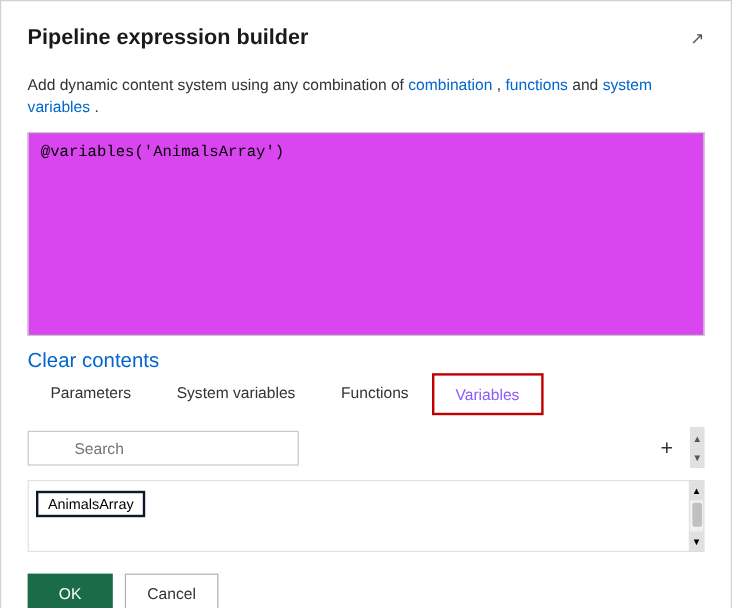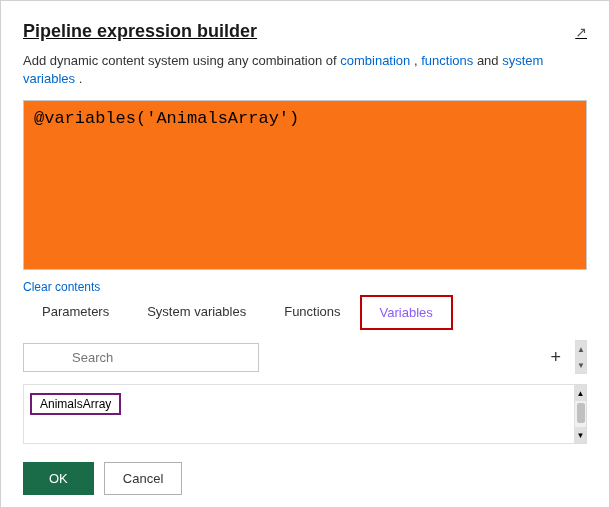--- a/index.html
+++ b/index.html
@@ -21,22 +21,21 @@
       background: #ffffff;
       border: 1px solid #d0d0d0;
       box-shadow: 0 2px 12px rgba(0,0,0,0.15);
       padding: 20px 22px 20px 22px;
       position: relative;
     }
     .dialog-header {
       display: flex;
       align-items: center;
       justify-content: space-between;
-      margin-bottom: 10px;
-      text-decoration: underline;
+      margin-bottom: 20px;
     }
     .dialog-title {
       font-size: 18px;
       font-weight: 600;
       color: #1a1a1a;
     }
     .expand-icon {
       font-size: 14px;
       color: #555;
       cursor: pointer;
@@ -49,30 +48,30 @@
     }
     .description a {
       color: #0066cc;
       text-decoration: none;
     }
     .expression-area {
       width: 100%;
       height: 170px;
       border: 1px solid #c8c8c8;
       padding: 8px 10px;
-      font-size: 17px;
+      font-size: 13px;
       font-family: 'Consolas', 'Courier New', monospace;
       color: #000;
       resize: none;
       outline: none;
-      background: #f97316;
+      background: #d946ef;
     }
     .clear-link {
       color: #0066cc;
-      font-size: 12px;
+      font-size: 17px;
       cursor: pointer;
       text-decoration: none;
       display: inline-block;
       margin-top: 6px;
     }
     .tabs {
       display: flex;
       gap: 0;
       border-bottom: none;
       margin-bottom: 0;
@@ -94,21 +93,21 @@
     .search-row {
       display: flex;
       align-items: center;
       gap: 8px;
       margin-top: 10px;
       margin-bottom: 10px;
     }
     .search-box {
       flex: 1;
       border: 1px solid #c8c8c8;
-      padding: 6px 10px 6px 48px;
+      padding: 6px 10px 6px 38px;
       font-size: 13px;
       outline: none;
       position: relative;
     }
     .search-wrapper {
       flex: 1;
       position: relative;
     }
     .search-icon-inner {
       position: absolute;
@@ -123,21 +122,21 @@
       font-size: 18px;
       color: #333;
       background: none;
       border: none;
       cursor: pointer;
       padding: 2px 6px;
       line-height: 1;
     }
     .variable-item {
       display: inline-block;
-      border: 2px solid #701a75;
+      border: 2px solid #0f172a;
       padding: 2px 8px;
       font-size: 12px;
       color: #000;
       cursor: pointer;
     }
     .footer {
       display: flex;
       gap: 10px;
       margin-top: 18px;
     }

